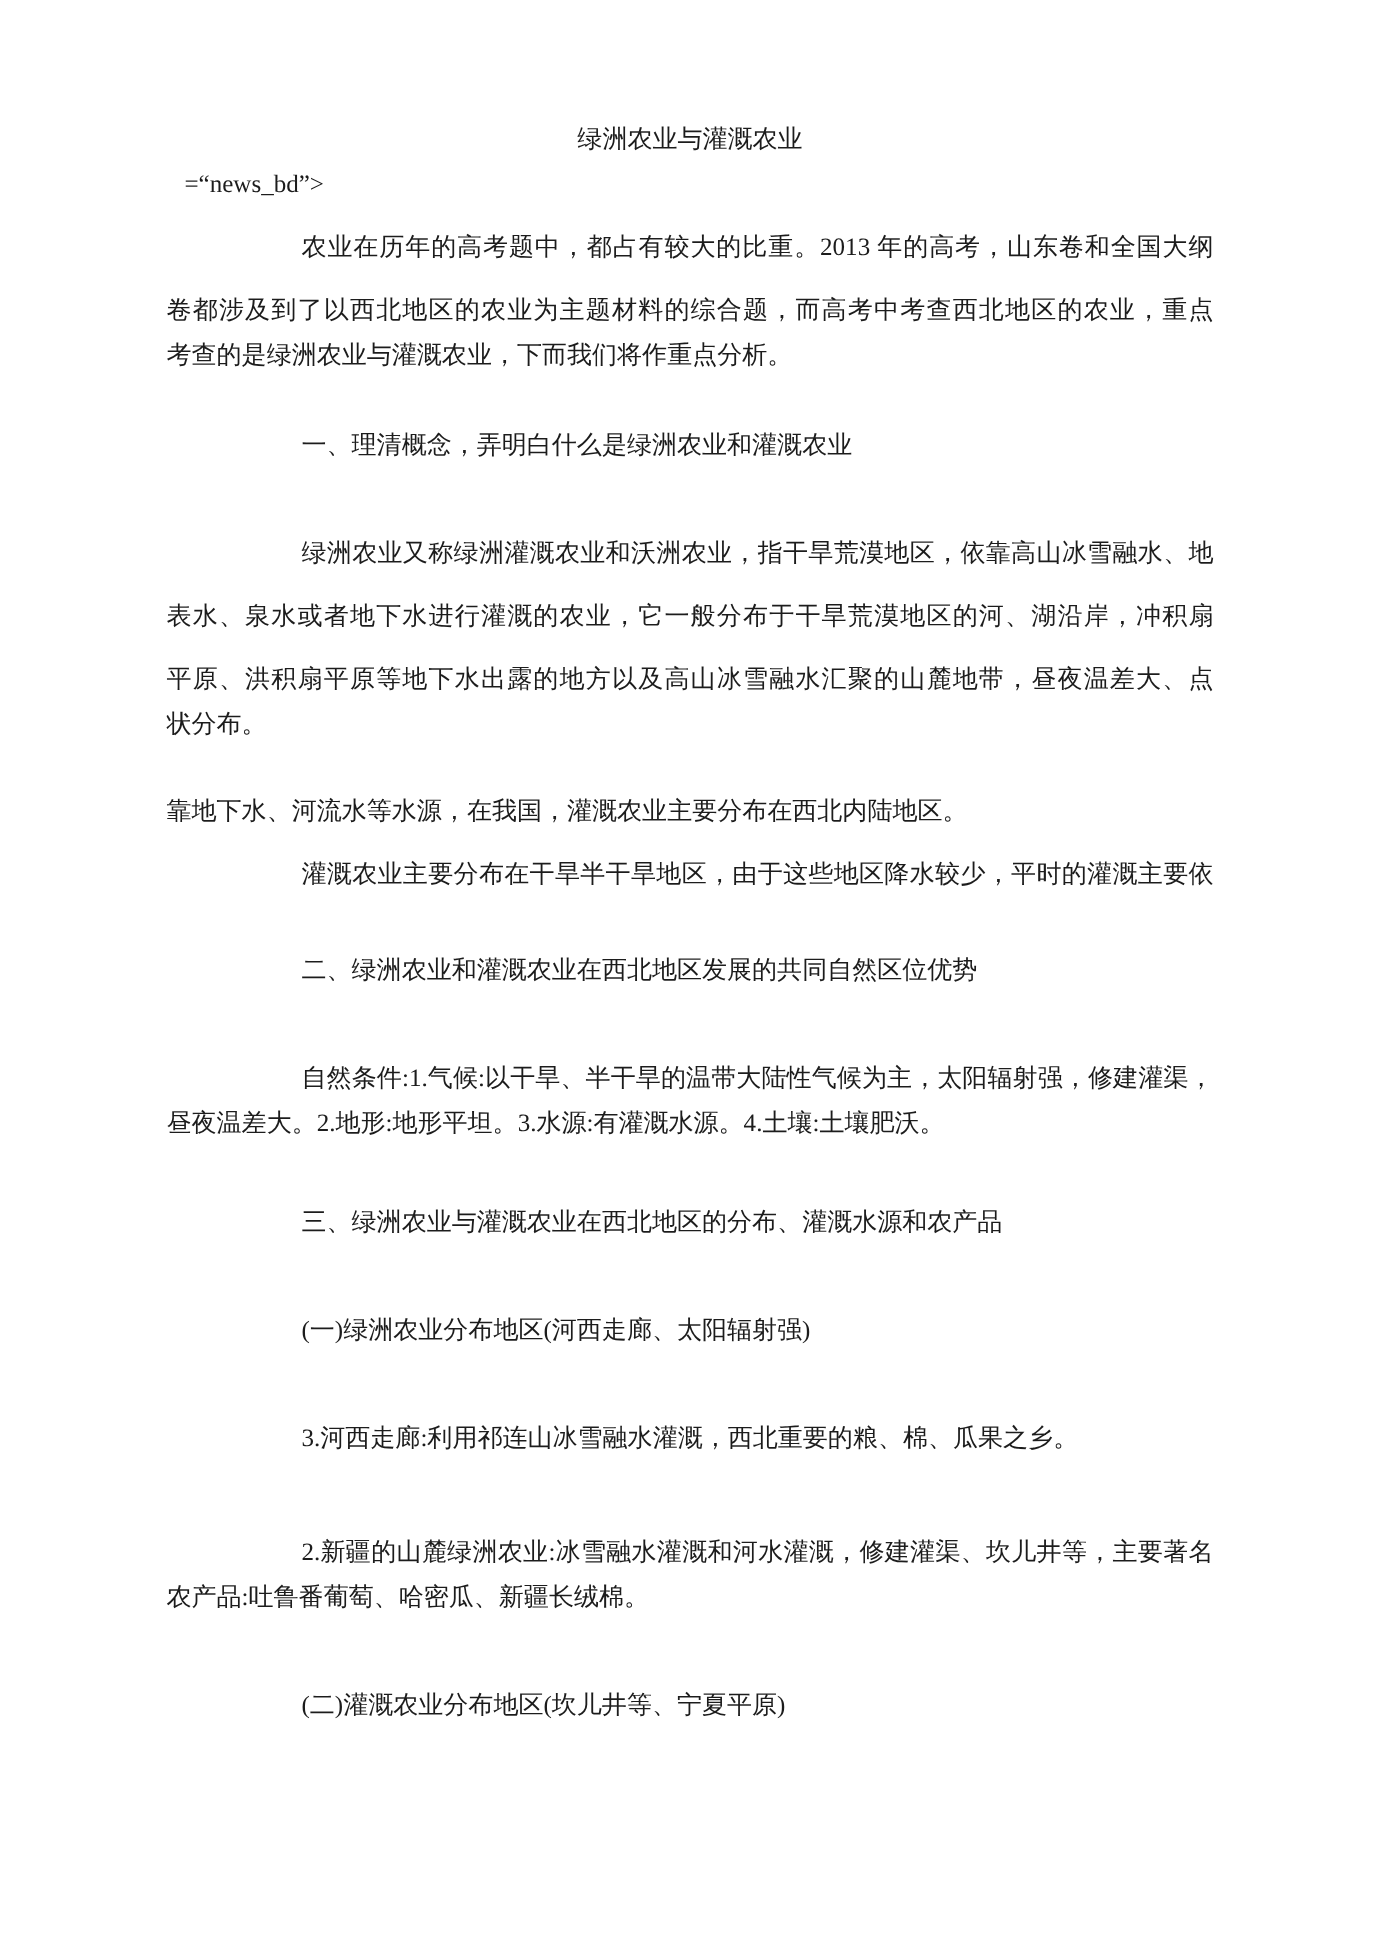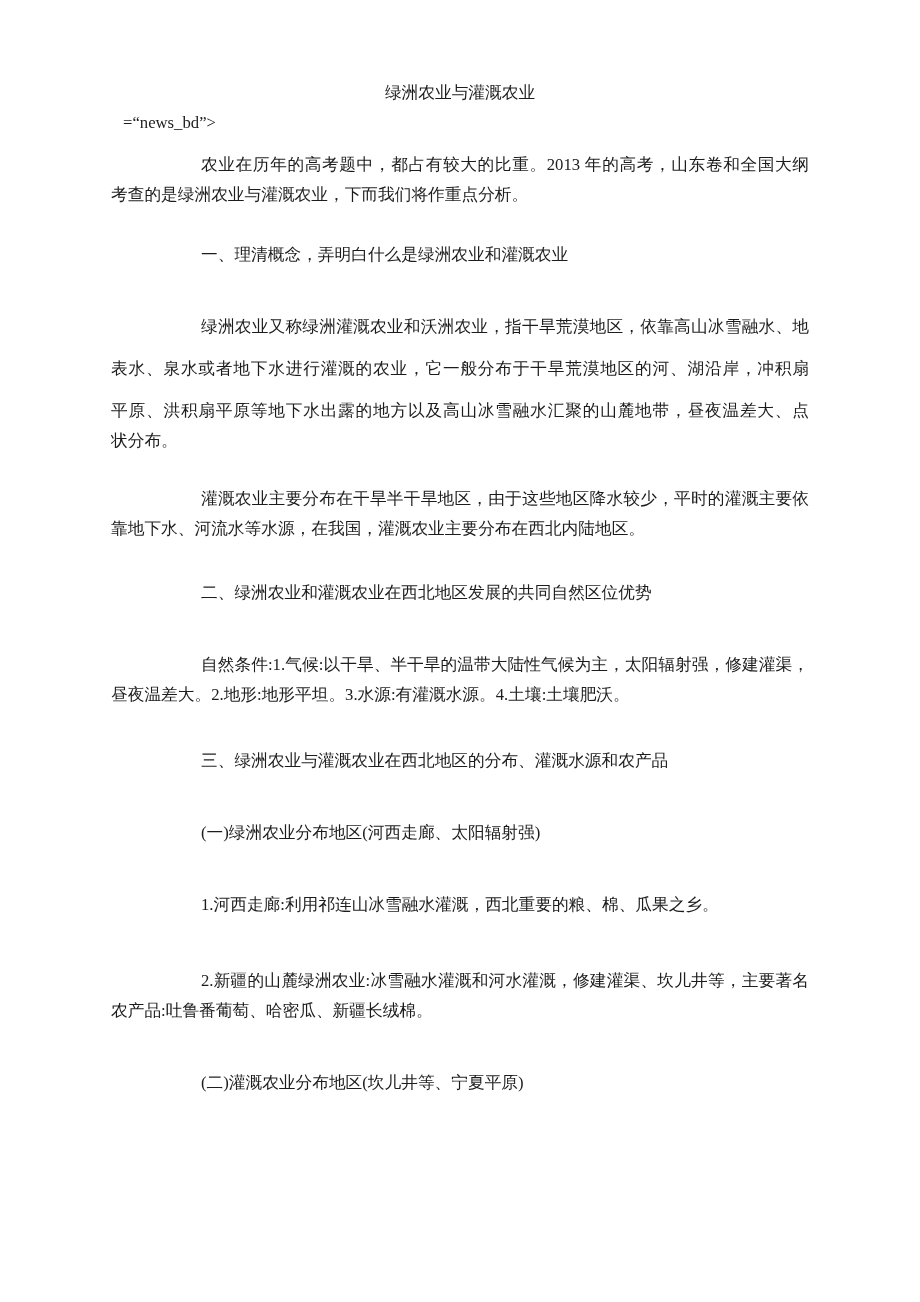--- a/index.html
+++ b/index.html
@@ -49,50 +49,51 @@
 
 <div class="page" data-name="document-page">
     <div class="block title" data-name="document-title">
       <div class="line first" data-name="document-title-line">绿洲农业与灌溉农业</div>
     </div>
     <div class="block raw" data-name="raw-html-fragment">
       <div class="line first" data-name="raw-html-fragment-line">=“news_bd”&gt;</div>
     </div>
     <div class="block para" data-name="intro-paragraph">
       <div class="line first fill" data-name="intro-paragraph-line">农业在历年的高考题中，都占有较大的比重。2013 年的高考，山东卷和全国大纲</div>
+      <div class="line fill" data-name="intro-paragraph-line">卷都涉及到了以西北地区的农业为主题材料的综合题，而高考中考查西北地区的农业，重点</div>
       <div class="line" data-name="intro-paragraph-line">考查的是绿洲农业与灌溉农业，下而我们将作重点分析。</div>
     </div>
     <div class="block para" data-name="section-1-heading">
       <div class="line first" data-name="section-1-heading-line">一、理清概念，弄明白什么是绿洲农业和灌溉农业</div>
     </div>
     <div class="block para" data-name="oasis-definition-paragraph">
       <div class="line first fill" data-name="oasis-definition-paragraph-line">绿洲农业又称绿洲灌溉农业和沃洲农业，指干旱荒漠地区，依靠高山冰雪融水、地</div>
       <div class="line fill" data-name="oasis-definition-paragraph-line">表水、泉水或者地下水进行灌溉的农业，它一般分布于干旱荒漠地区的河、湖沿岸，冲积扇</div>
       <div class="line fill" data-name="oasis-definition-paragraph-line">平原、洪积扇平原等地下水出露的地方以及高山冰雪融水汇聚的山麓地带，昼夜温差大、点</div>
       <div class="line" data-name="oasis-definition-paragraph-line">状分布。</div>
     </div>
     <div class="block para" data-name="irrigation-definition-paragraph">
+      <div class="line" data-name="irrigation-definition-paragraph-line">靠地下水、河流水等水源，在我国，灌溉农业主要分布在西北内陆地区。</div>
       <div class="line first fill" data-name="irrigation-definition-paragraph-line">灌溉农业主要分布在干旱半干旱地区，由于这些地区降水较少，平时的灌溉主要依</div>
-      <div class="line" data-name="irrigation-definition-paragraph-line">靠地下水、河流水等水源，在我国，灌溉农业主要分布在西北内陆地区。</div>
     </div>
     <div class="block para" data-name="section-2-heading">
       <div class="line first" data-name="section-2-heading-line">二、绿洲农业和灌溉农业在西北地区发展的共同自然区位优势</div>
     </div>
     <div class="block para" data-name="natural-conditions-paragraph">
       <div class="line first fill" data-name="natural-conditions-paragraph-line">自然条件:1.气候:以干旱、半干旱的温带大陆性气候为主，太阳辐射强，修建灌渠，</div>
       <div class="line" data-name="natural-conditions-paragraph-line">昼夜温差大。2.地形:地形平坦。3.水源:有灌溉水源。4.土壤:土壤肥沃。</div>
     </div>
     <div class="block para" data-name="section-3-heading">
       <div class="line first" data-name="section-3-heading-line">三、绿洲农业与灌溉农业在西北地区的分布、灌溉水源和农产品</div>
     </div>
     <div class="block para" data-name="oasis-distribution-subheading">
       <div class="line first" data-name="oasis-distribution-subheading-line">(一)绿洲农业分布地区(河西走廊、太阳辐射强)</div>
     </div>
     <div class="block para" data-name="hexi-corridor-item">
-      <div class="line first" data-name="hexi-corridor-item-line">1.河西走廊:利用祁连山冰雪融水灌溉，西北重要的粮、棉、瓜果之乡。</div>
+      <div class="line first" data-name="hexi-corridor-item-line">3.河西走廊:利用祁连山冰雪融水灌溉，西北重要的粮、棉、瓜果之乡。</div>
     </div>
     <div class="block para" data-name="xinjiang-oasis-item">
       <div class="line first fill" data-name="xinjiang-oasis-item-line">2.新疆的山麓绿洲农业:冰雪融水灌溉和河水灌溉，修建灌渠、坎儿井等，主要著名</div>
       <div class="line" data-name="xinjiang-oasis-item-line">农产品:吐鲁番葡萄、哈密瓜、新疆长绒棉。</div>
     </div>
     <div class="block para" data-name="irrigation-distribution-subheading">
       <div class="line first" data-name="irrigation-distribution-subheading-line">(二)灌溉农业分布地区(坎儿井等、宁夏平原)</div>
     </div>
   </div>
 

